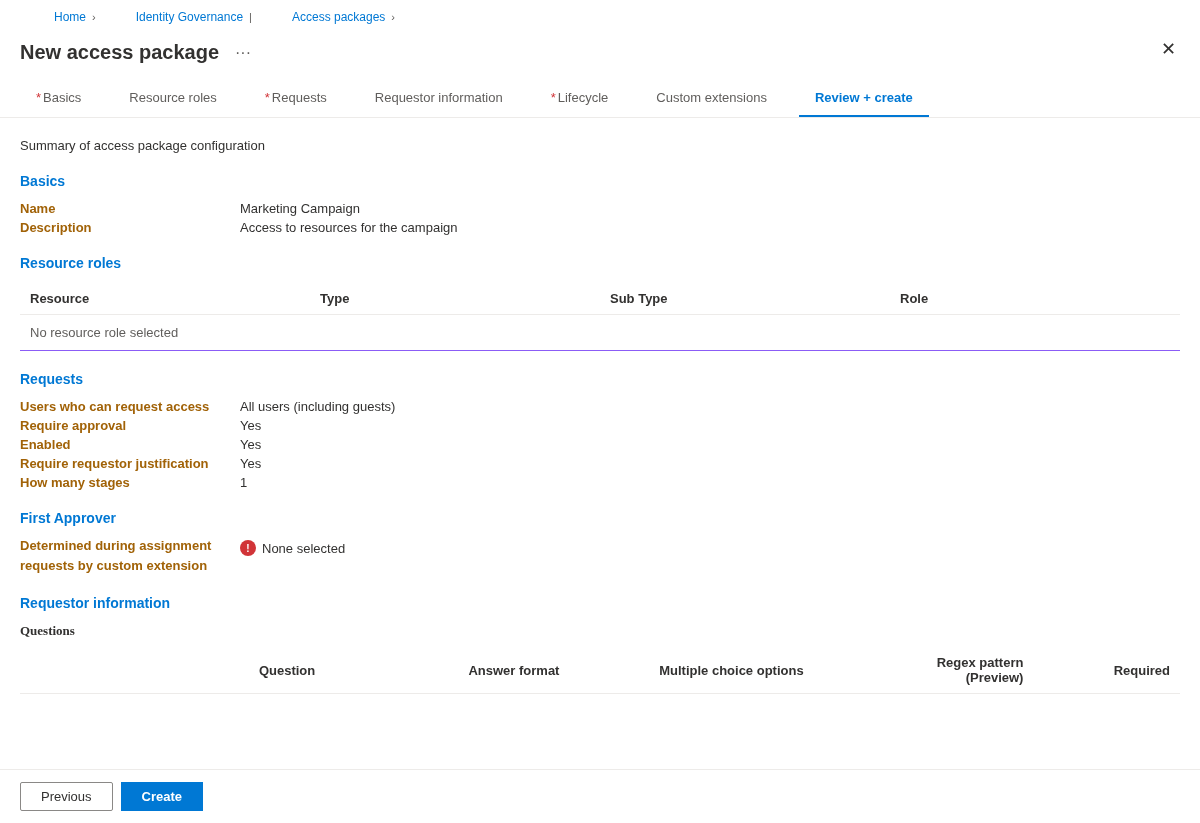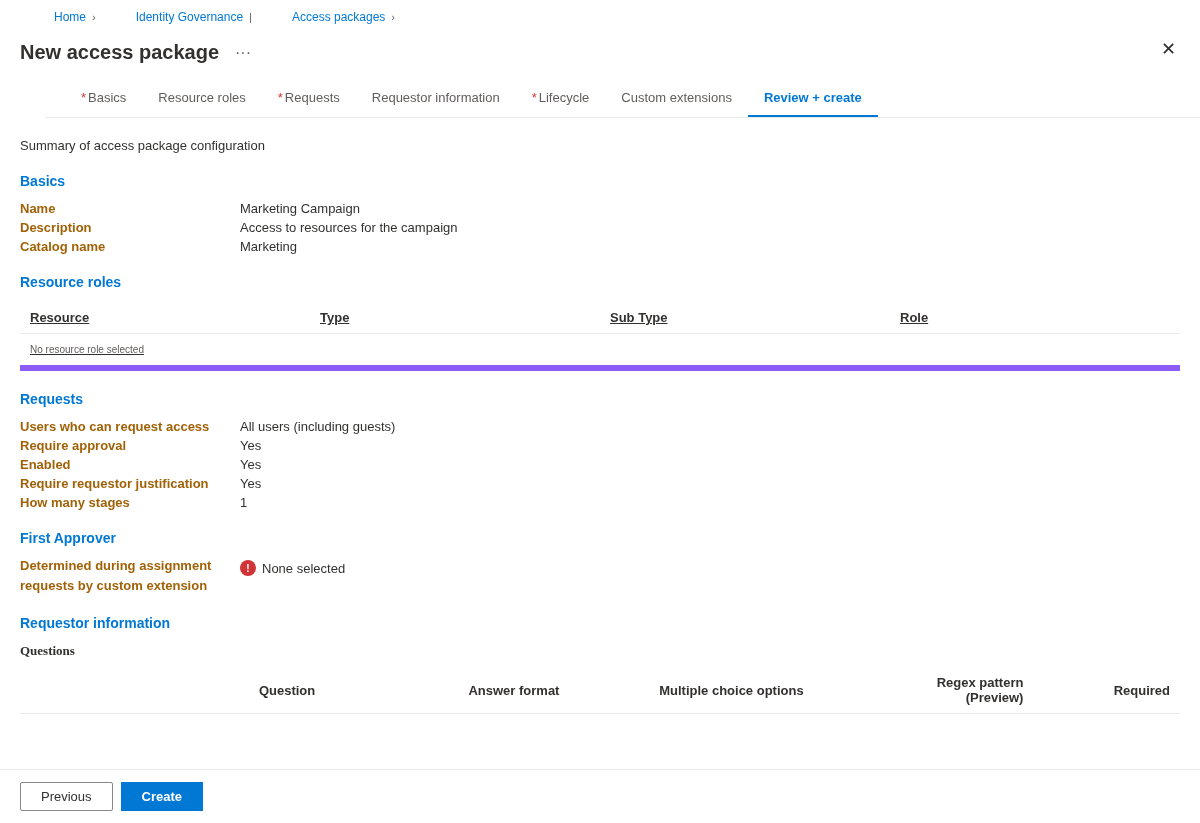--- a/index.html
+++ b/index.html
@@ -58,22 +58,21 @@
       font-size: 18px;
       color: #323130;
       padding: 4px;
       border-radius: 2px;
     }
     .tabs-bar {
       display: flex;
       align-items: center;
       padding: 0 20px;
       border-bottom: 1px solid #edebe9;
-      gap: 0;
-      margin-left: 45px;
+      gap: 16px;
     }
     .tab {
       padding: 10px 16px;
       font-size: 13px;
       color: #605e5c;
       cursor: pointer;
       border-bottom: 2px solid transparent;
       white-space: nowrap;
       user-select: none;
     }
@@ -118,35 +117,34 @@
       font-size: 13px;
     }
     .field-value {
       color: #323130;
       font-size: 13px;
     }
     .resource-roles-table {
       width: 100%;
       border-collapse: collapse;
       margin-bottom: 20px;
-      text-decoration: underline;
     }
     .resource-roles-table th {
       text-align: left;
       font-weight: 600;
       font-size: 13px;
       color: #323130;
       padding: 8px 10px;
       border-bottom: 1px solid #edebe9;
     }
     .resource-roles-table td {
       padding: 10px 10px;
-      font-size: 10px;
-      color: #605e5c;
-      border-bottom: 6px solid #8b5cf6;
+      font-size: 13px;
+      color: #605e5c;
+      border-bottom: 1px solid #8b5cf6;
     }
     .no-data-row td {
       color: #605e5c;
       font-style: normal;
     }
     .sub-section-title {
       font-size: 14px;
       font-weight: 600;
       color: #0078d4;
       margin-bottom: 10px;
@@ -276,24 +274,20 @@
 
   <div class="field-group">
     <div class="section-title">Basics</div>
     <div class="field-row">
       <span class="field-label">Name</span>
       <span class="field-value">Marketing Campaign</span>
     </div>
     <div class="field-row">
       <span class="field-label">Description</span>
       <span class="field-value">Access to resources for the campaign</span>
-    </div>
-    <div class="field-row">
-      <span class="field-label">Catalog name</span>
-      <span class="field-value">Marketing</span>
     </div>
   </div>
 
   <div class="field-group">
     <div class="section-title">Resource roles</div>
     <table class="resource-roles-table">
       <thead>
         <tr>
           <th class="col-resource">Resource</th>
           <th class="col-type">Type</th>

